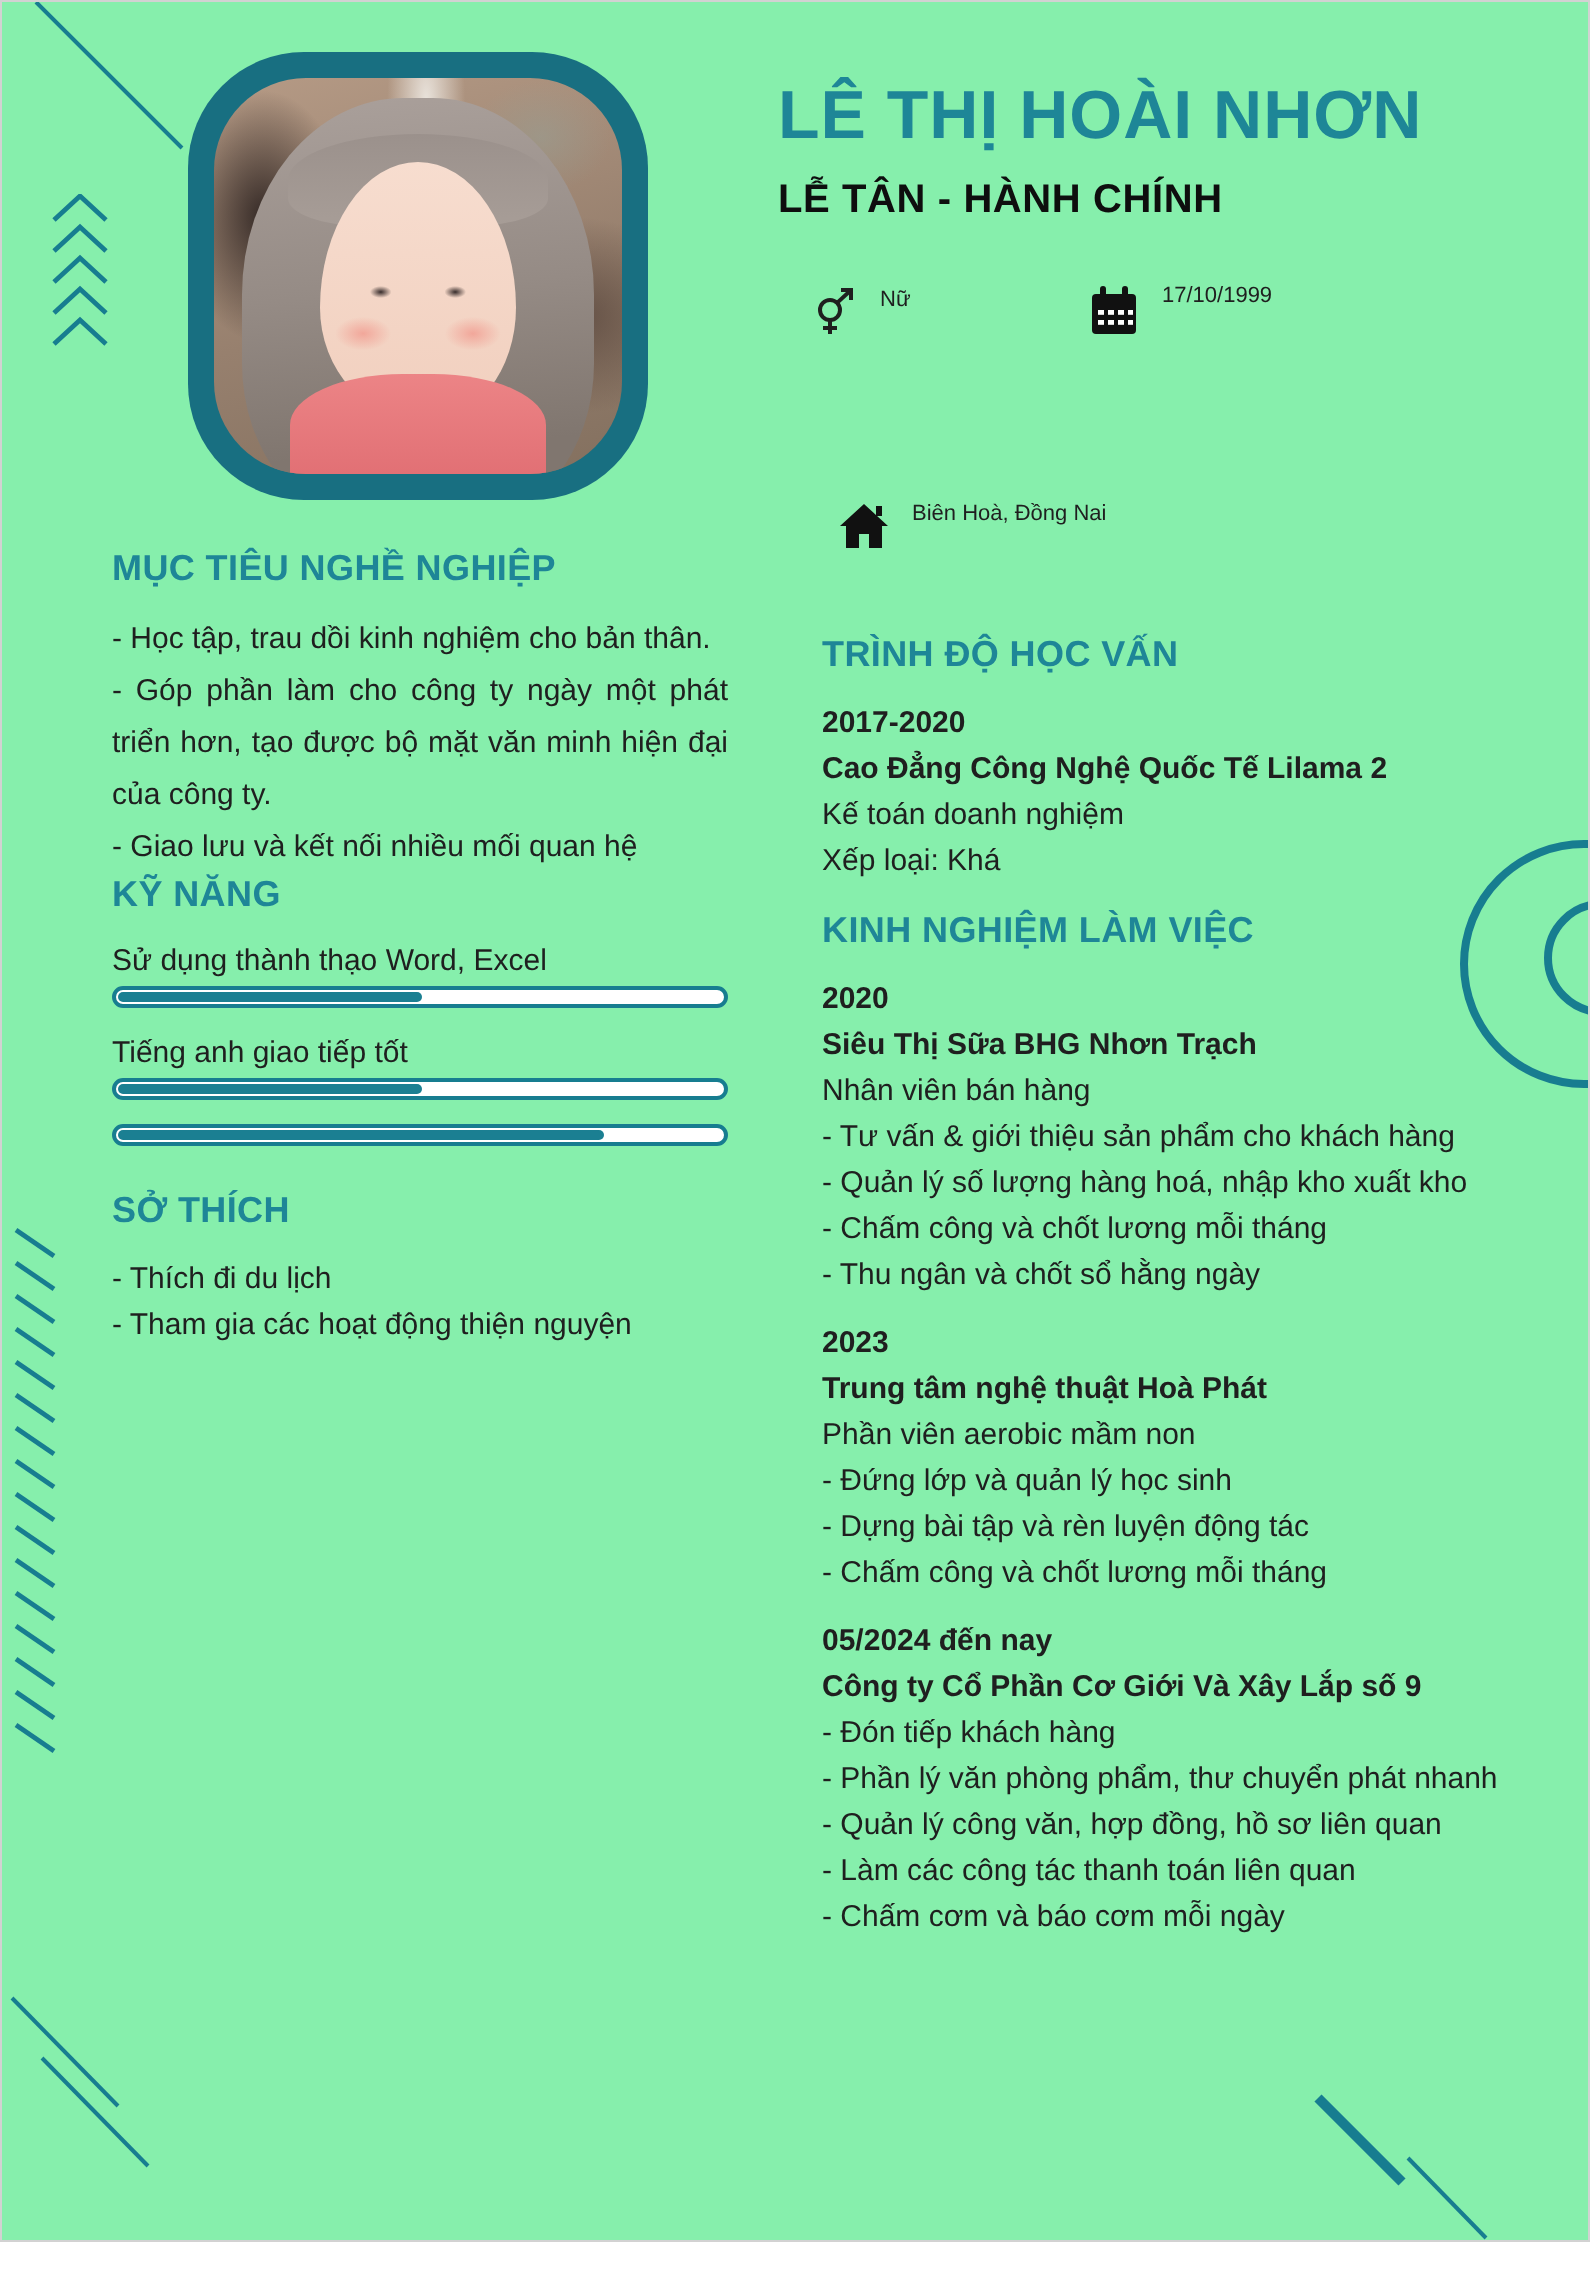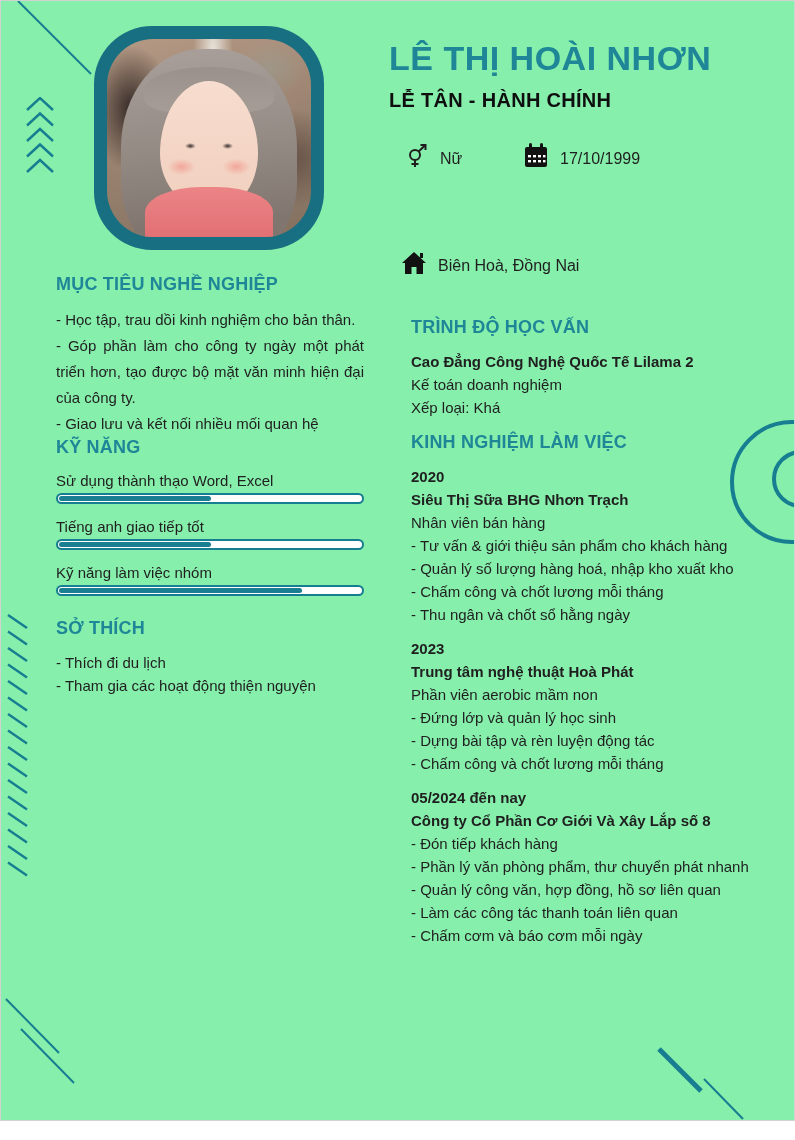--- a/index.html
+++ b/index.html
@@ -33,21 +33,21 @@
           radial-gradient(20px 12px at 78% 66%, rgba(240,130,120,.55), transparent 70%),
           radial-gradient(17px 8px at 50% 87%, rgba(222,92,90,.9), transparent 65%),
           linear-gradient(#f7ddcf,#f1cfbe);}
   .fringe{position:absolute;left:50%;top:14%;transform:translateX(-50%);width:130px;height:46px;
           border-radius:50% 50% 30% 30%;background:linear-gradient(#9b918c,#a79d97);}
   .garment{position:absolute;left:50%;bottom:-8px;transform:translateX(-50%);width:128px;height:58px;
            border-radius:44% 44% 0 0;background:linear-gradient(#ec8486,#e06d72);}
   
   .name{position:absolute;left:388px;top:38px;font-size:34px;font-weight:bold;color:#1e8697;letter-spacing:.5px;}
   .subtitle{position:absolute;left:388px;top:88px;font-size:20px;font-weight:bold;color:#0e0e0e;letter-spacing:.3px;}
-  .inforow{position:absolute;display:flex;align-items:flex-end;gap:11px;font-size:16px;color:#1f1f1f;}
+  .inforow{position:absolute;display:flex;align-items:flex-start;gap:11px;font-size:11px;color:#1f1f1f;}
   .inforow .ic{display:flex;align-items:center;}
   
   .leftcol{position:absolute;left:55px;top:273px;width:308px;}
   .rightcol{position:absolute;left:410px;top:316px;width:380px;}
   h2{font-size:18px;font-weight:bold;color:#1e8697;margin:0 0 12px 0;letter-spacing:.2px;}
   .obj p{margin:0;font-size:15px;line-height:26px;}
   .obj p.just{text-align:justify;}
   .skill{margin-bottom:12px;}
   .skill .lbl{font-size:15px;line-height:21px;}
   .bar{height:11px;border:2px solid #177d90;border-radius:9px;position:relative;box-sizing:border-box;
@@ -128,21 +128,21 @@
             <line x1="10" y1="16" x2="10" y2="23"></line>
         <line x1="6.5" y1="20" x2="13.5" y2="20"></line>
             <line x1="13.8" y1="7.2" x2="20" y2="1.5"></line>
         <polyline points="15.5,1 20.5,1 20.5,6"></polyline>
           </g>
         </svg>
     </span>
     <span>Nữ</span>
   </div>
 
-  <div class="inforow" style="left:522px;top:141px">
+  <div class="inforow" style="left:543px;top:141px">
     <span class="ic">
       <svg width="26" height="26" viewBox="0 0 26 26">
           <g fill="#111">
         <rect x="2" y="5" width="22" height="20" rx="2"></rect>
         <rect x="6" y="1" width="3" height="6" rx="1.5"></rect>
             <rect x="17" y="1" width="3" height="6" rx="1.5"></rect>
       </g>
           <g fill="#fff">
         <rect x="5" y="13" width="3" height="2.4"></rect>
             <rect x="10" y="13" width="3" height="2.4"></rect>
@@ -151,21 +151,21 @@
         <rect x="5" y="18" width="3" height="2.4"></rect>
             <rect x="10" y="18" width="3" height="2.4"></rect>
             <rect x="15" y="18" width="3" height="2.4"></rect>
             <rect x="20" y="18" width="2.5" height="2.4"></rect>
       </g>
         </svg>
     </span>
     <span>17/10/1999</span>
   </div>
 
-  <div class="inforow" style="left:400px;top:250px">
+  <div class="inforow" style="left:418px;top:250px">
     <span class="ic">
       <svg width="26" height="24" viewBox="0 0 26 24">
           <g fill="#111">
         <polygon points="13,1 25,12 22,12 22,23 15.5,23 15.5,16 10.5,16 10.5,23 4,23 4,12 1,12"></polygon>
         <rect x="19" y="2" width="3" height="5"></rect>
           </g>
         </svg>
     </span>
     <span>Biên Hoà, Đồng Nai</span>
   </div>
@@ -185,36 +185,36 @@
           <div class="fill" style="width: 50%;"></div>
         </div>
     </div>
     <div class="skill">
       <div class="lbl">Tiếng anh giao tiếp tốt</div>
       <div class="bar">
           <div class="fill" style="width: 50%;"></div>
         </div>
     </div>
     <div class="skill">
-      <div class="lbl">Kỹ năng làm việc nhóm</div>
       <div class="bar">
           <div class="fill" style="width: 80%;"></div>
         </div>
     </div>
 
     <h2 class="mt22">SỞ THÍCH</h2>
     <div class="hob">
       <div>- Thích đi du lịch</div>
       <div>- Tham gia các hoạt động thiện nguyện</div>
     </div>
   </div>
 
   <div class="rightcol">
     <h2>TRÌNH ĐỘ HỌC VẤN</h2>
     <div class="entry">
+      <div class="line b">2017-2020</div>
       <div class="line b">Cao Đẳng Công Nghệ Quốc Tế Lilama 2</div>
       <div class="line">Kế toán doanh nghiệm</div>
       <div class="line">Xếp loại: Khá</div>
     </div>
 
     <h2 class="mt13">KINH NGHIỆM LÀM VIỆC</h2>
 
     <div class="entry">
       <div class="line b">2020</div>
       <div class="line b">Siêu Thị Sữa BHG Nhơn Trạch</div>
@@ -229,21 +229,21 @@
       <div class="line b">2023</div>
       <div class="line b">Trung tâm nghệ thuật Hoà Phát</div>
       <div class="line">Phần viên aerobic mầm non</div>
       <div class="line">- Đứng lớp và quản lý học sinh</div>
       <div class="line">- Dựng bài tập và rèn luyện động tác</div>
       <div class="line">- Chấm công và chốt lương mỗi tháng</div>
     </div>
 
     <div class="entry">
       <div class="line b">05/2024 đến nay</div>
-      <div class="line b">Công ty Cổ Phần Cơ Giới Và Xây Lắp số 8</div>
+      <div class="line b">Công ty Cổ Phần Cơ Giới Và Xây Lắp số 9</div>
       <div class="line">- Đón tiếp khách hàng</div>
       <div class="line">- Phần lý văn phòng phẩm, thư chuyển phát nhanh</div>
       <div class="line">- Quản lý công văn, hợp đồng, hồ sơ liên quan</div>
       <div class="line">- Làm các công tác thanh toán liên quan</div>
       <div class="line">- Chấm cơm và báo cơm mỗi ngày</div>
     </div>
   </div>
 
 </div>
 

